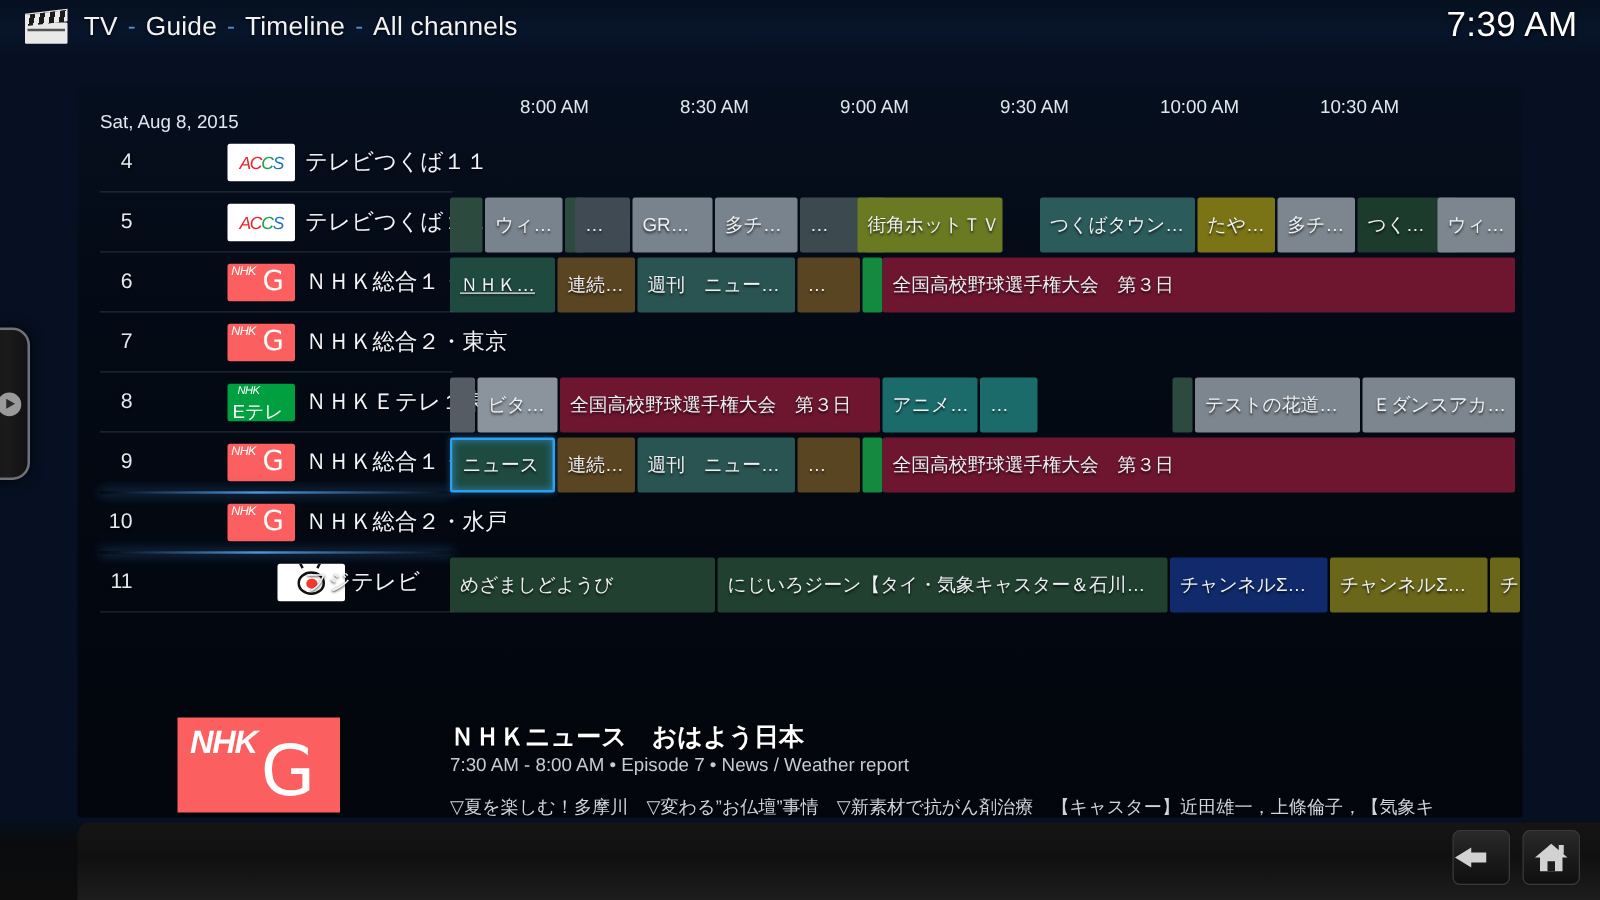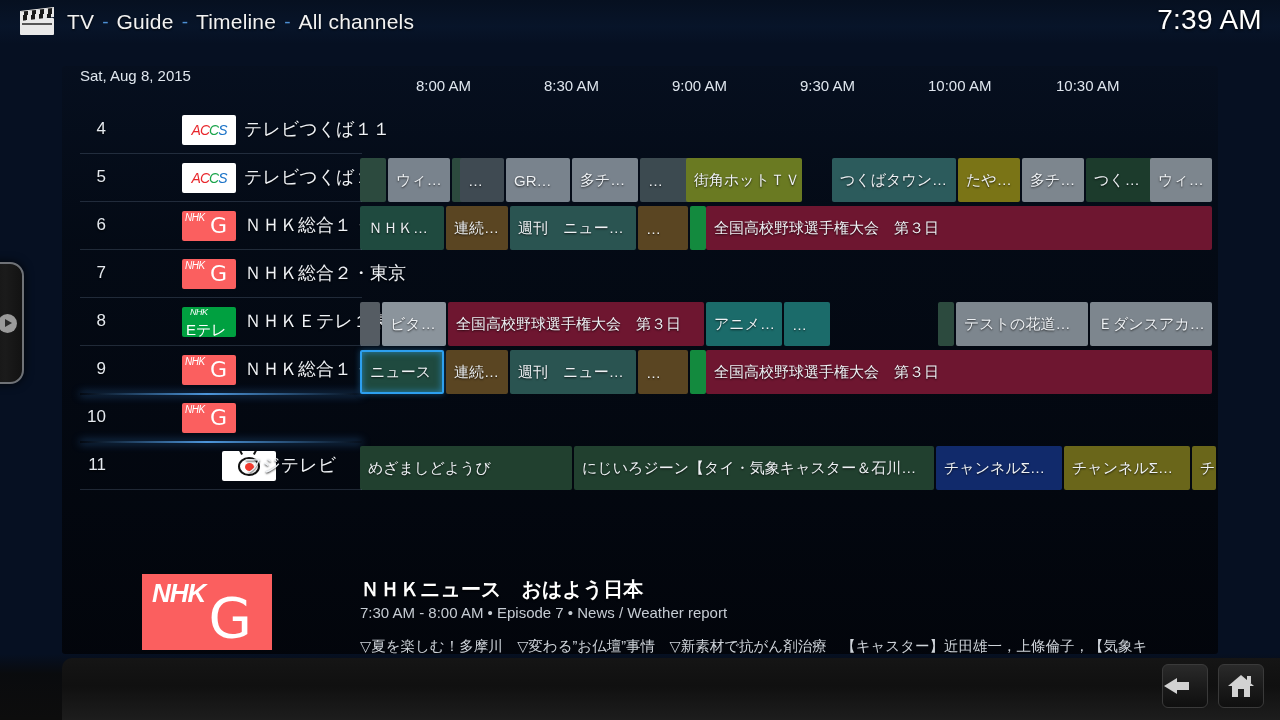--- a/index.html
+++ b/index.html
@@ -75,21 +75,21 @@
   #guide {
     position: absolute; left: 62px; top: 66px; width: 1156px; height: 588px;
     background: linear-gradient(180deg, rgba(6,14,28,0.55) 0%, rgba(3,8,16,0.72) 30%, rgba(2,4,9,0.90) 100%);
     border-radius: 3px;
     overflow: hidden;
   }
   #ruler {
     position: absolute; left: 0; top: 0; width: 1156px; height: 40px;
     color: #dfe6ee; font-size: 15px;
   }
-  #ruler .date { position: absolute; left: 18px; top: 1px; }
+  #ruler .date { position: absolute; left: 18px; top: 23px; }
   #ruler .tick { position: absolute; top: 11px; }
   #rows { position: absolute; left: 0; top: 40px; width: 1156px; height: 430px; }
   .row { position: absolute; left: 0; width: 1156px; height: 48px; }
   .row .sep {
     position: absolute; left: 18px; top: 47px; width: 282px; height: 1px;
     background: rgba(150,175,205,0.20);
   }
   .row.selected .sep, .row.selectedprev .sep {
     background: linear-gradient(90deg, rgba(60,140,225,0.0) 0%, rgba(90,175,255,0.85) 45%, rgba(60,140,225,0.05) 100%);
     height: 2px;
@@ -279,21 +279,21 @@
           <div class="pblock" style="left: 1088px; width: 62px; background: rgb(125, 134, 142);">ウィ…</div>
           <div class="sep"></div>
         </div>
         <div class="row" style="top: 96px;">
           <div class="chnum">6</div>
           <div class="chlogo logo-nhkg">
             <span class="nhk">NHK</span>
             <span class="g">G</span>
           </div>
           <div class="chname">ＮＨＫ総合１・東京</div>
-          <div class="pblock" style="left: 298px; width: 84px; background: rgb(31, 74, 63);">ＮＨＫ…</div>
+          <div class="pblock" style="left: 298px; width: 84px; background: rgb(31, 74, 63); text-decoration: underline;">ＮＨＫ…</div>
           <div class="pblock" style="left: 384px; width: 62px; background: rgb(90, 69, 34);">連続…</div>
           <div class="pblock" style="left: 448px; width: 126px; background: rgb(42, 84, 81);">週刊　ニュー…</div>
           <div class="pblock" style="left: 576px; width: 50px; background: rgb(90, 69, 34);">…</div>
           <div class="pblock" style="left: 628px; width: 14px; background: rgb(19, 138, 62);"></div>
           <div class="pblock" style="left: 644px; width: 506px; background: rgb(110, 22, 48);">全国高校野球選手権大会　第３日</div>
           <div class="sep"></div>
         </div>
         <div class="row" style="top: 144px;">
           <div class="chnum">7</div>
           <div class="chlogo logo-nhkg">
@@ -334,20 +334,21 @@
           <div class="pblock" style="left: 628px; width: 14px; background: rgb(19, 138, 62);"></div>
           <div class="pblock" style="left: 644px; width: 506px; background: rgb(110, 22, 48);">全国高校野球選手権大会　第３日</div>
           <div class="sep"></div>
         </div>
         <div class="row selectedprev" style="top: 288px;">
           <div class="chnum">10</div>
           <div class="chlogo logo-nhkg">
             <span class="nhk">NHK</span>
             <span class="g">G</span>
           </div>
+          <div class="chname">ＮＨＫ総合２・水戸</div>
           <div class="sep"></div>
         </div>
         <div class="row" style="top: 336px; padding-left: 40px;">
           <div class="chnum">11</div>
           <div class="chlogo logo-fuji">
             <span class="a1"></span>
             <span class="a2"></span>
             <span class="eye"></span>
           </div>
           <div class="chname">フジテレビ</div>

